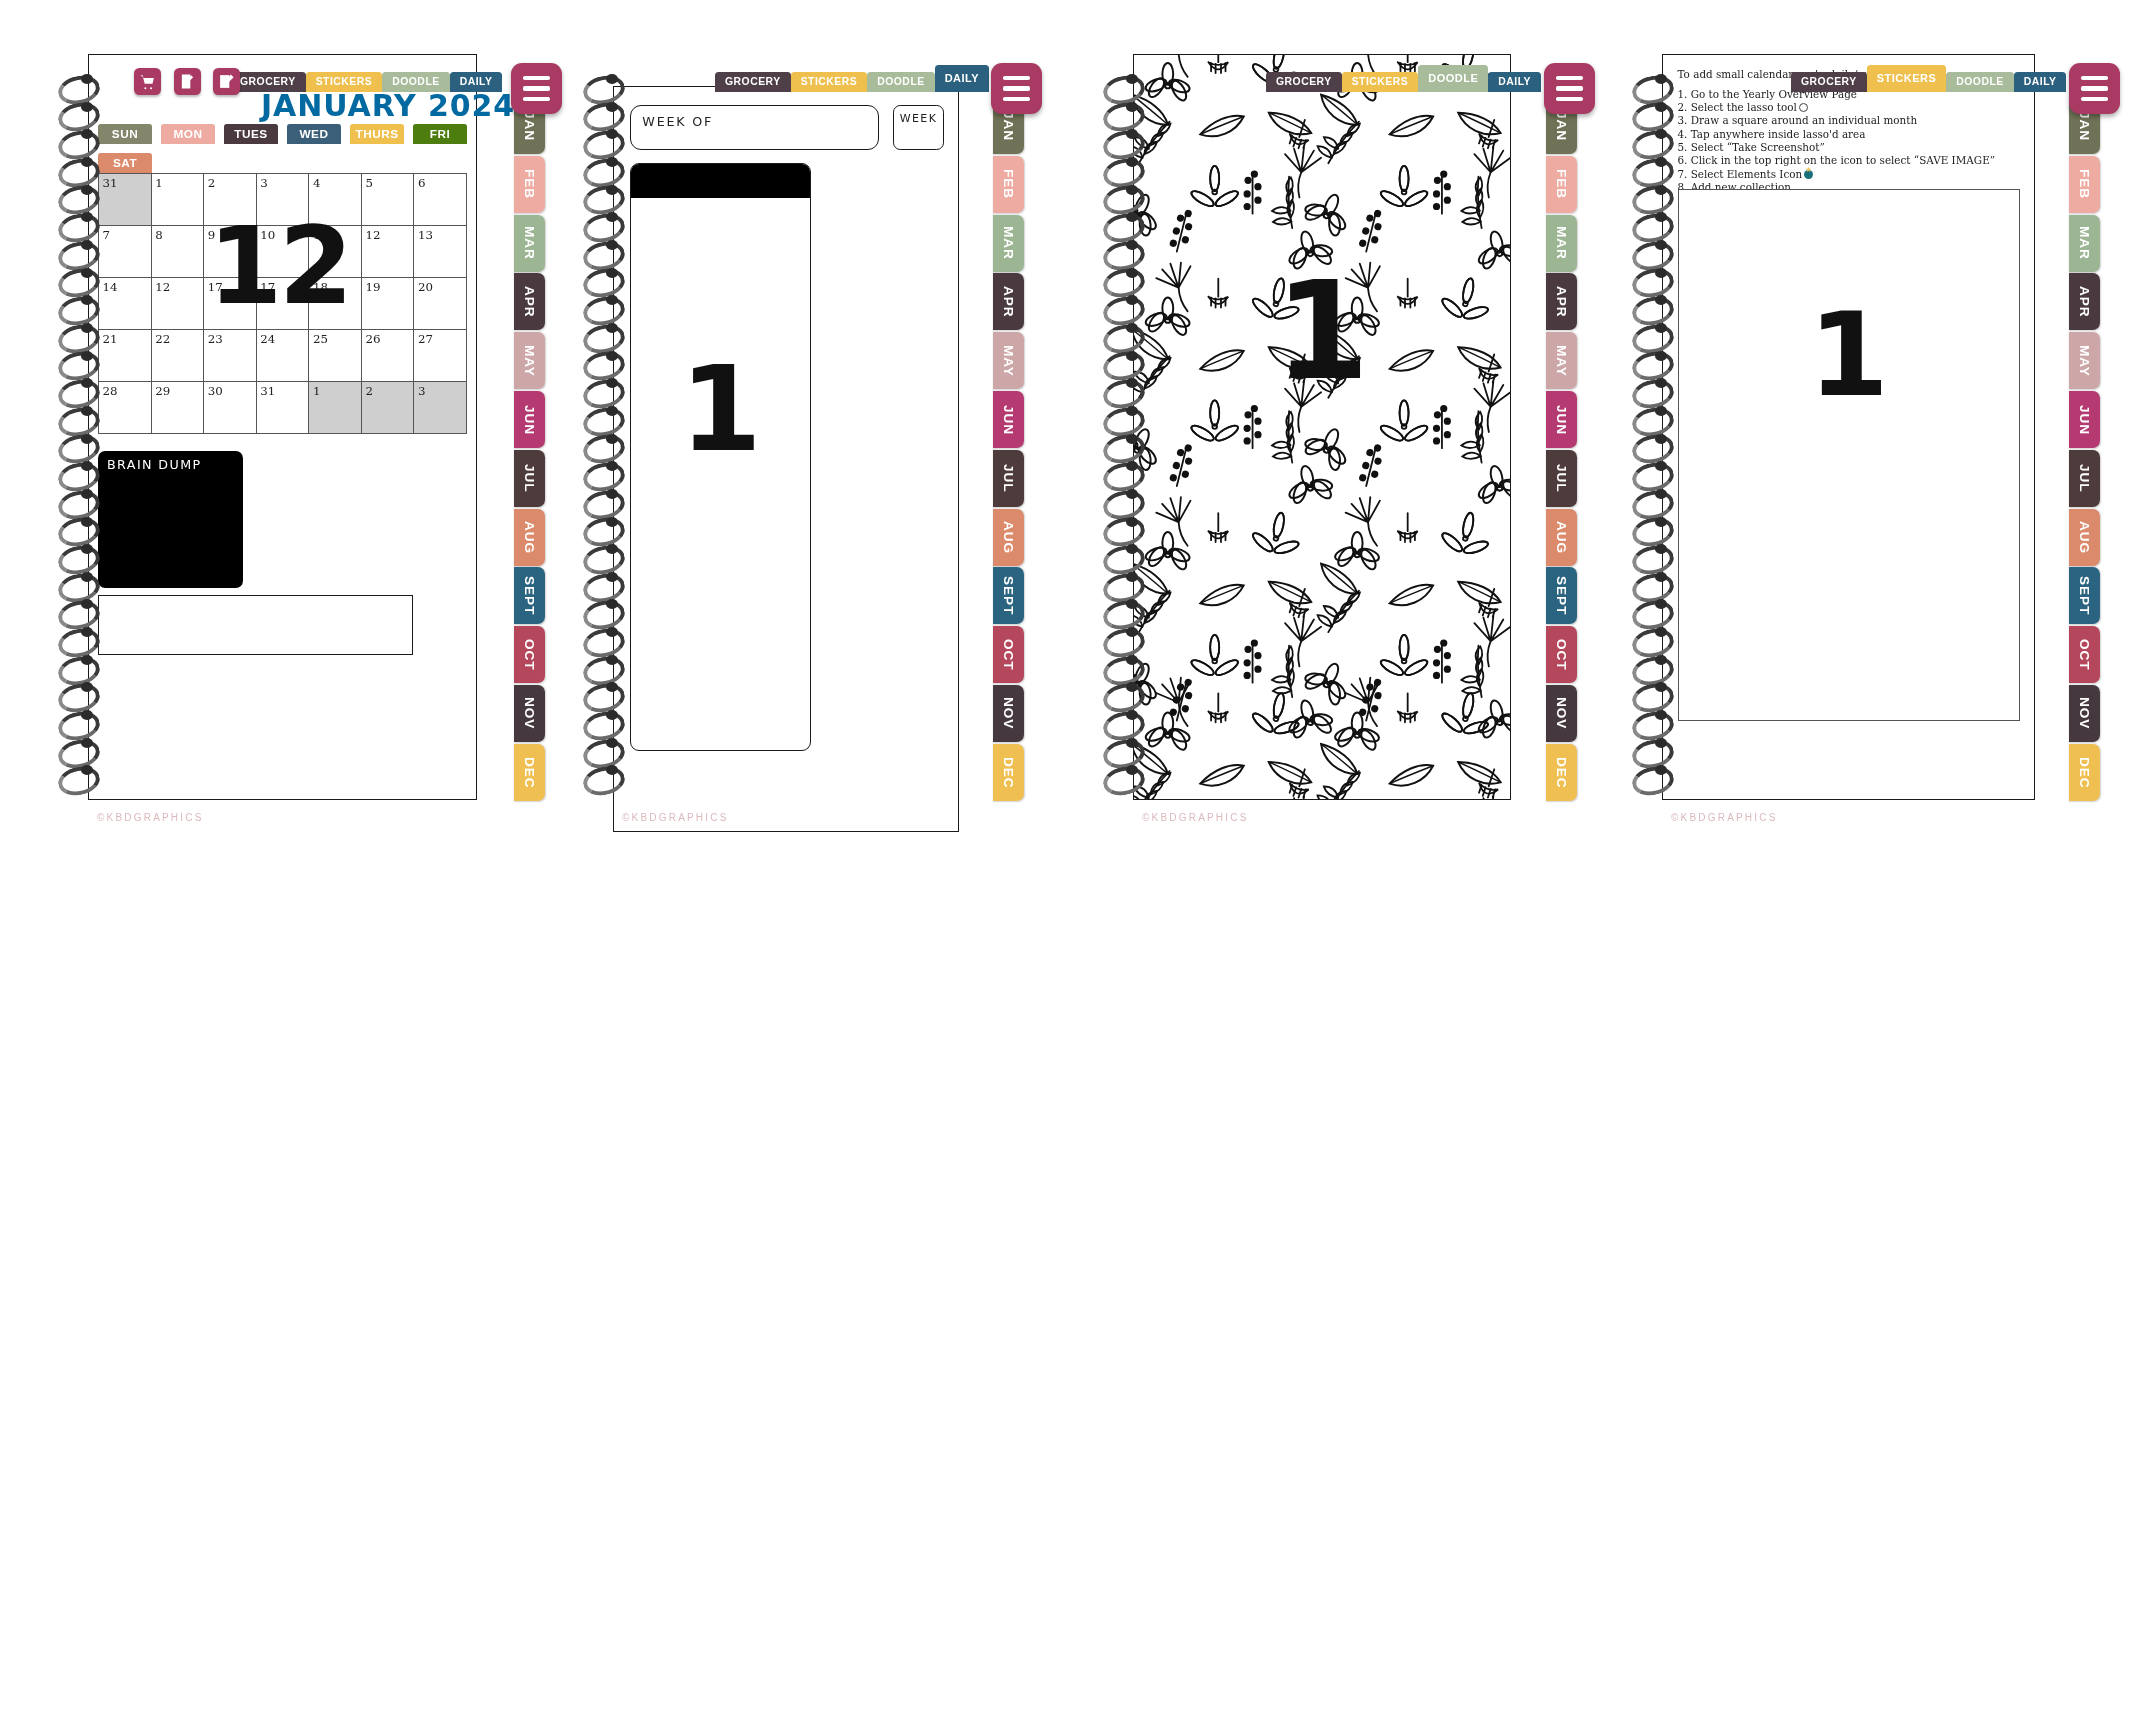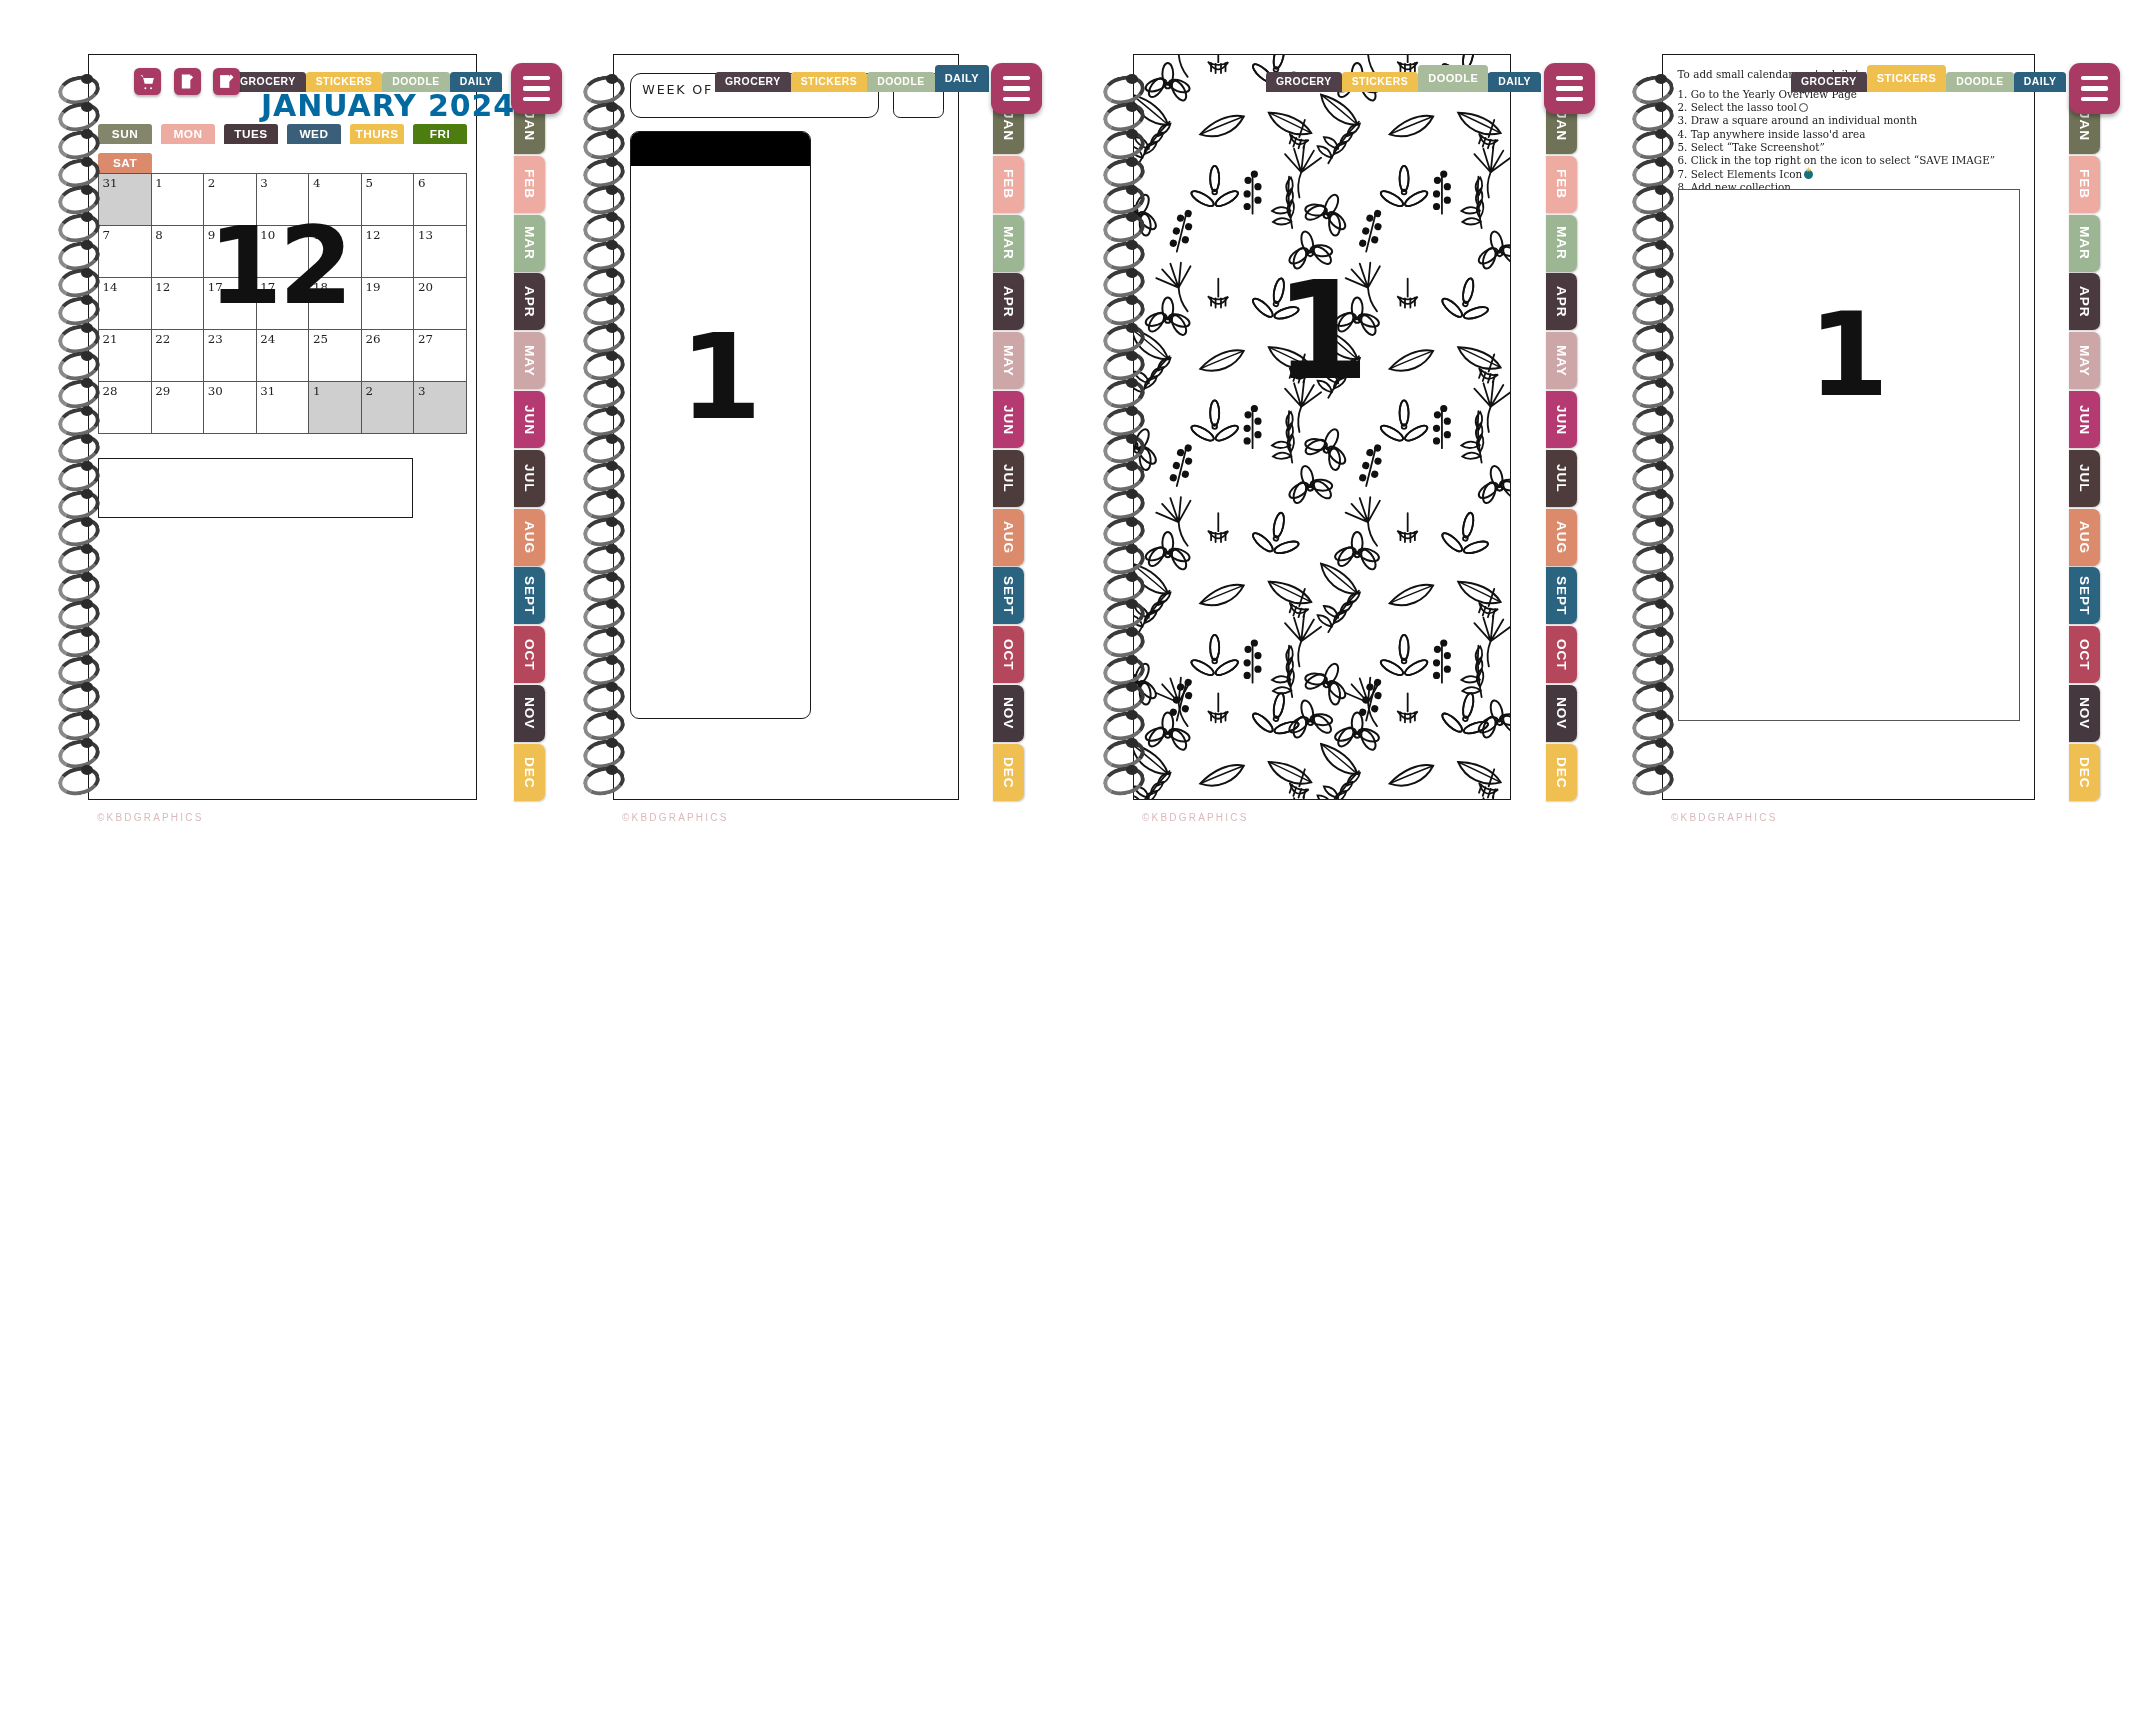--- a/index.html
+++ b/index.html
@@ -44,21 +44,21 @@
     background: #2b2b2b;
   }
 
   
   .page {
     position: absolute; left: 34px; top: 0;
     background: #fff;
     border: 1.8px solid #1a1a1a;
   }
   .p1 .page { width: 389px; height: 746px; }
-  .p2 .page { width: 346px; height: 746px; }
+  .p2 .page { width: 346px; height: 746px; margin-top: 32px; }
   .p3 .page { width: 378px; height: 746px; }
   .p4 .page { width: 373px; height: 746px; }
 
   
   .cat-tabs {
     position: absolute; display: flex; align-items: flex-end;
     height: 27px; z-index: 8;
   }
   .p1 .cat-tabs { left: 176px; top: 11px; }
   .p2 .cat-tabs { left: 136px; top: 11px; }
@@ -388,20 +388,23 @@
             <div class="cell">31</div>
             <div class="cell out">1</div>
             <div class="cell out">2</div>
             <div class="cell out">3</div>
           </div>
       </div>
       <div class="big-date">12</div>
 
       <div class="lower">
         <div class="lower-row">
+          <div class="brain-box">
+            <span>BRAIN DUMP</span>
+          </div>
         </div>
         <div class="notes-box"></div>
       </div>
     </div>
     <div class="watermark">©KBDGRAPHICS</div>
   </div>
 
   <div class="planner p2">
     <div class="spiral">
         <div class="coil"></div>

